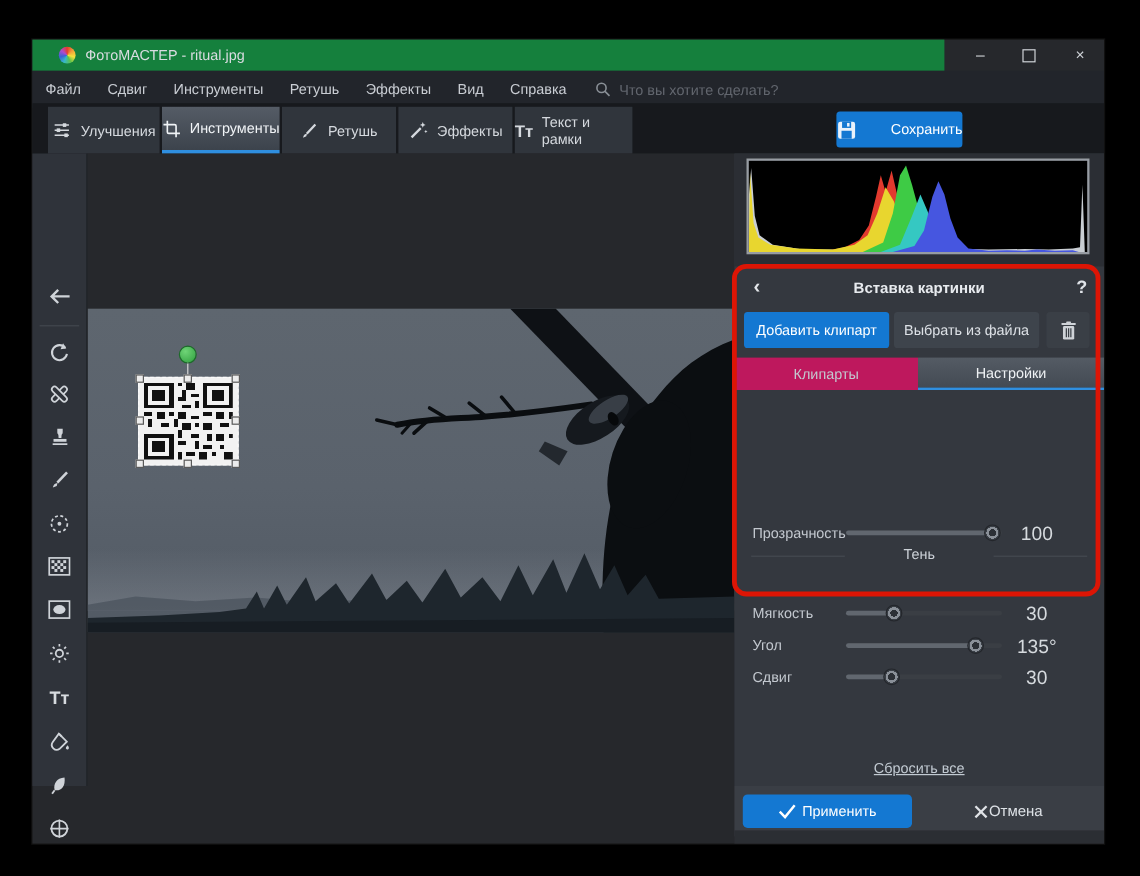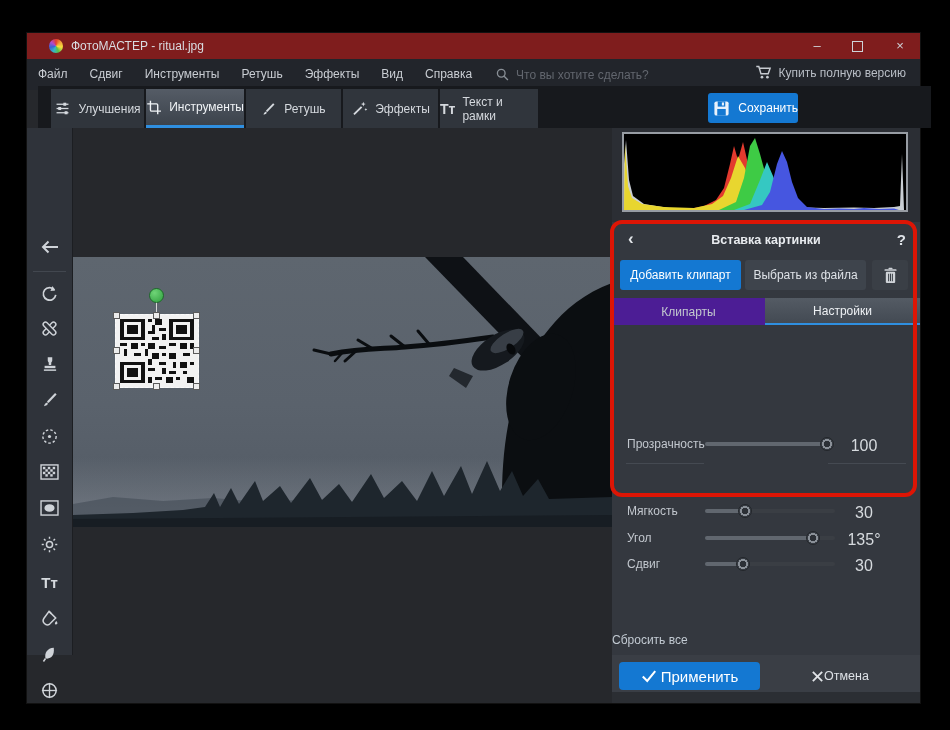--- a/index.html
+++ b/index.html
@@ -1,43 +1,43 @@
 <!DOCTYPE html>
 <html><head>
 <meta charset="utf-8">
 <style>
   html,body{margin:0;padding:0}
   body{width:950px;height:730px;background:#000;position:relative;overflow:hidden;
        font-family:"Liberation Sans",sans-serif;color:#cfd3d8;-webkit-font-smoothing:antialiased}
   #win{position:absolute;left:27px;top:33px;width:893px;height:670px;background:#26282c;box-shadow:0 0 0 1px #111}
 
   
-  #titlebar{position:absolute;left:0;top:0;width:893px;height:26px;background:#7f1d1d}
+  #titlebar{position:absolute;left:0;top:0;width:760px;height:26px;background:#15803d}
   #logo{position:absolute;left:22px;top:6px;width:14px;height:14px;border-radius:50%;
         background:conic-gradient(#e63b2e,#f2a23a,#f5e13d,#59c14a,#35b8c9,#3b62d6,#b04ad0,#e63b2e)}
   #title-text{position:absolute;left:44px;top:6px;font-size:12px;color:#d9dce1}
   .winctl{position:absolute;top:3px;width:30px;height:20px;text-align:center;line-height:20px;font-size:13px;color:#cfd3d8}
   #btn-min{left:775px}#btn-max{left:815px}#btn-close{left:858px}
   #btn-max i{display:inline-block;width:9px;height:9px;border:1px solid #cfd3d8;margin-top:5px}
 
   
   #menubar{position:absolute;left:0;top:26px;width:893px;height:31px;background:#22252b;display:flex;align-items:center}
   .menu-item{font-size:12px;color:#c9cdd3;padding:0 11px;line-height:27px}
   #menu-search{display:flex;align-items:center;margin-left:12px}
   #search-ph{font-size:12px;color:#62666e;margin-left:6px}
   #buy{position:absolute;right:14px;top:0;height:27px;display:flex;align-items:center;font-size:12px;color:#b9bec6}
   #buy svg{margin-right:7px}
 
   
-  #tabbar{position:absolute;left:11px;top:53px;width:893px;height:42px;background:#17191d}
+  #tabbar{position:absolute;left:0;top:53px;width:893px;height:42px;background:#17191d}
   .rtab{position:absolute;top:3px;height:39px;background:#30353c;display:flex;align-items:center;justify-content:center;gap:7px;
         font-size:12px;color:#d5d9de;box-sizing:border-box}
   .rtab.active{background:linear-gradient(#555c66,#3c434c);border-bottom:3px solid #2f8fe0;color:#f0f3f6}
-  #save-btn{position:absolute;left:670px;top:7px;width:90px;height:30px;background:#1478d2;border-radius:3px;
-            display:flex;align-items:center;justify-content:flex-end;gap:8px;font-size:12px;color:#fff}
+  #save-btn{position:absolute;left:670px;top:7px;width:105px;height:30px;background:#1478d2;border-radius:3px;
+            display:flex;align-items:center;justify-content:space-between;gap:8px;font-size:12px;color:#fff}
   #print-btn{position:absolute;left:781px;top:7px;width:100px;height:30px;display:flex;align-items:center;gap:9px;font-size:12px;color:#d5d9de}
 
   
   #toolrail{position:absolute;left:0;top:95px;width:45px;height:527px;background:#2f333a;border-right:1px solid #1c1e22}
   .tool{position:absolute;left:0;width:45px;height:32px;display:flex;align-items:center;justify-content:center}
   #rail-divider{position:absolute;left:6px;top:143px;width:33px;height:1px;background:#42474f}
 
   
   #canvas{position:absolute;left:46px;top:95px;width:539px;height:527px;background:#26282c}
   #photo{position:absolute;left:0;top:129px;width:539px;height:270px}
@@ -55,36 +55,36 @@
   #histogram{position:absolute;left:10px;top:4px;width:286px;height:80px;background:#000;border:2px solid #979ca3;box-sizing:border-box}
   #panel-header{position:absolute;left:0;top:100px;width:308px;height:26px}
   #back-chevron{position:absolute;left:16px;top:1px;font-size:17px;color:#e3e6ea;font-weight:bold}
   #panel-title{position:absolute;left:0;width:308px;text-align:center;top:5px;font-size:12.5px;font-weight:bold;color:#e8ebef}
   #help-q{position:absolute;right:14px;top:3px;font-size:15px;color:#dfe3e8;font-weight:bold}
   .pbtn{position:absolute;top:132px;height:30px;border-radius:3px;display:flex;align-items:center;justify-content:center;font-size:12px}
   #add-clipart{left:8px;width:121px;background:#1478d2;color:#fff}
   #pick-file{left:133px;width:121px;background:#3e444c;color:#dde1e6}
   #trash-btn{position:absolute;left:260px;top:132px;width:36px;height:30px;border-radius:3px;background:#3a3f46;display:flex;align-items:center;justify-content:center}
   .ptab{position:absolute;top:170px;height:27px;display:flex;align-items:center;justify-content:center;font-size:12px}
-  #tab-cliparts{left:0;width:153px;background:#4c1d95;color:#c3c8cf}
+  #tab-cliparts{left:0;width:153px;background:#be185d;color:#c3c8cf}
   #tab-settings{left:153px;width:155px;background:linear-gradient(#545b64,#434a53);color:#eef1f4;border-bottom:2px solid #2f8fe0;box-sizing:border-box}
   .srow{position:absolute;left:0;width:308px;height:20px}
   .slabel{position:absolute;left:15px;top:3px;font-size:12px;color:#c2c7ce}
   .svalue{position:absolute;left:222px;width:60px;top:3px;font-size:16px;color:#d6dade;text-align:center}
   .track{position:absolute;left:93px;top:8px;width:130px;height:4px;border-radius:2px;background:#3a3e44}
   .fill{position:absolute;left:0;top:0;height:4px;border-radius:2px;background:#61676f}
   .knob{position:absolute;top:-5px;width:14px;height:14px;margin-left:-7px;border-radius:50%;
         background:radial-gradient(circle,#2c3036 0 3px,#8a9098 3px 5px,#3a3f46 5px);border:1px solid #23262b;box-sizing:border-box}
   #shadow-div{position:absolute;left:0;width:308px;height:16px}
   #shadow-title{position:absolute;left:0;width:308px;text-align:center;top:0;font-size:12px;color:#ccd1d7}
   .divline{position:absolute;top:8px;width:78px;height:1px;background:#454a52}
-  #reset-link{position:absolute;left:0;width:308px;text-align:left;top:505px;font-size:12px;color:#c2cad2;}
+  #reset-link{position:absolute;left:0;width:308px;text-align:center;top:505px;font-size:12px;color:#c2cad2;text-decoration:underline}
   #panel-actions{position:absolute;left:0;top:527px;width:308px;height:42px;background:#3a3e45}
   #apply-btn{position:absolute;left:7px;top:7px;width:141px;height:28px;background:#1478d2;border-radius:4px;
-             display:flex;align-items:center;justify-content:center;gap:4px;font-size:15px;color:#fff}
+             display:flex;align-items:center;justify-content:center;gap:4px;font-size:12px;color:#fff}
   #cancel-btn{position:absolute;left:155px;top:7px;width:146px;height:28px;display:flex;align-items:center;justify-content:center;font-size:12.5px;color:#dde1e6}
   #panel-strip{position:absolute;left:585px;top:659px;width:308px;height:11px;background:#2b2e33}
 
   
   #red-box{position:absolute;left:583px;top:187px;width:307px;height:277px;border:4px solid #dd1505;border-radius:12px;box-sizing:border-box;pointer-events:none}
 
   svg{display:block}
 </style>
 </head>
 <body>
@@ -106,28 +106,20 @@
     <span class="menu-item">Ретушь</span>
     <span class="menu-item">Эффекты</span>
     <span class="menu-item">Вид</span>
     <span class="menu-item">Справка</span>
     <span id="menu-search">
       <svg width="15" height="15" viewBox="0 0 18 18">
         <circle cx="7.5" cy="7.5" r="4.6" fill="none" stroke="#8a9097" stroke-width="1.6"></circle>
         <line x1="11" y1="11" x2="15.5" y2="15.5" stroke="#8a9097" stroke-width="1.6"></line>
       </svg>
       <span id="search-ph">Что вы хотите сделать?</span>
-    </span>
-    <span id="buy">
-      <svg width="17" height="17" viewBox="0 0 20 20">
-        <path d="M1.5 3 H4.5 L7 11.5 H15.5 L17.8 5 H5.5" fill="none" stroke="#c6cad0" stroke-width="1.7"></path>
-        <circle cx="8.2" cy="15.5" r="1.6" fill="#c6cad0"></circle>
-          <circle cx="14.6" cy="15.5" r="1.6" fill="#c6cad0"></circle>
-      </svg>
-      <span>Купить полную версию</span>
     </span>
   </div>
 
   <div id="tabbar">
     <div class="rtab" style="left:13px;width:93px">
       <svg width="17" height="17" viewBox="0 0 20 20">
         <g stroke="#d5d9de" stroke-width="1.5">
             <line x1="3" y1="5" x2="17" y2="5"></line>
             <line x1="3" y1="10" x2="17" y2="10"></line>
             <line x1="3" y1="15" x2="17" y2="15"></line>
@@ -442,20 +434,21 @@
       <span class="slabel">Прозрачность</span>
       <div class="track">
         <div class="fill" style="width: 94%;"></div>
         <div class="knob" style="left: 94%;"></div>
       </div>
       <span class="svalue">100</span>
     </div>
 
     <div id="shadow-div" style="top:327px">
       <div class="divline" style="left:14px"></div>
+      <span id="shadow-title">Тень</span>
       <div class="divline" style="left:216px"></div>
     </div>
 
     <div class="srow" style="top:373px">
       <span class="slabel">Мягкость</span>
       <div class="track">
         <div class="fill" style="width: 31%;"></div>
         <div class="knob" style="left: 31%;"></div>
       </div>
       <span class="svalue">30</span>

